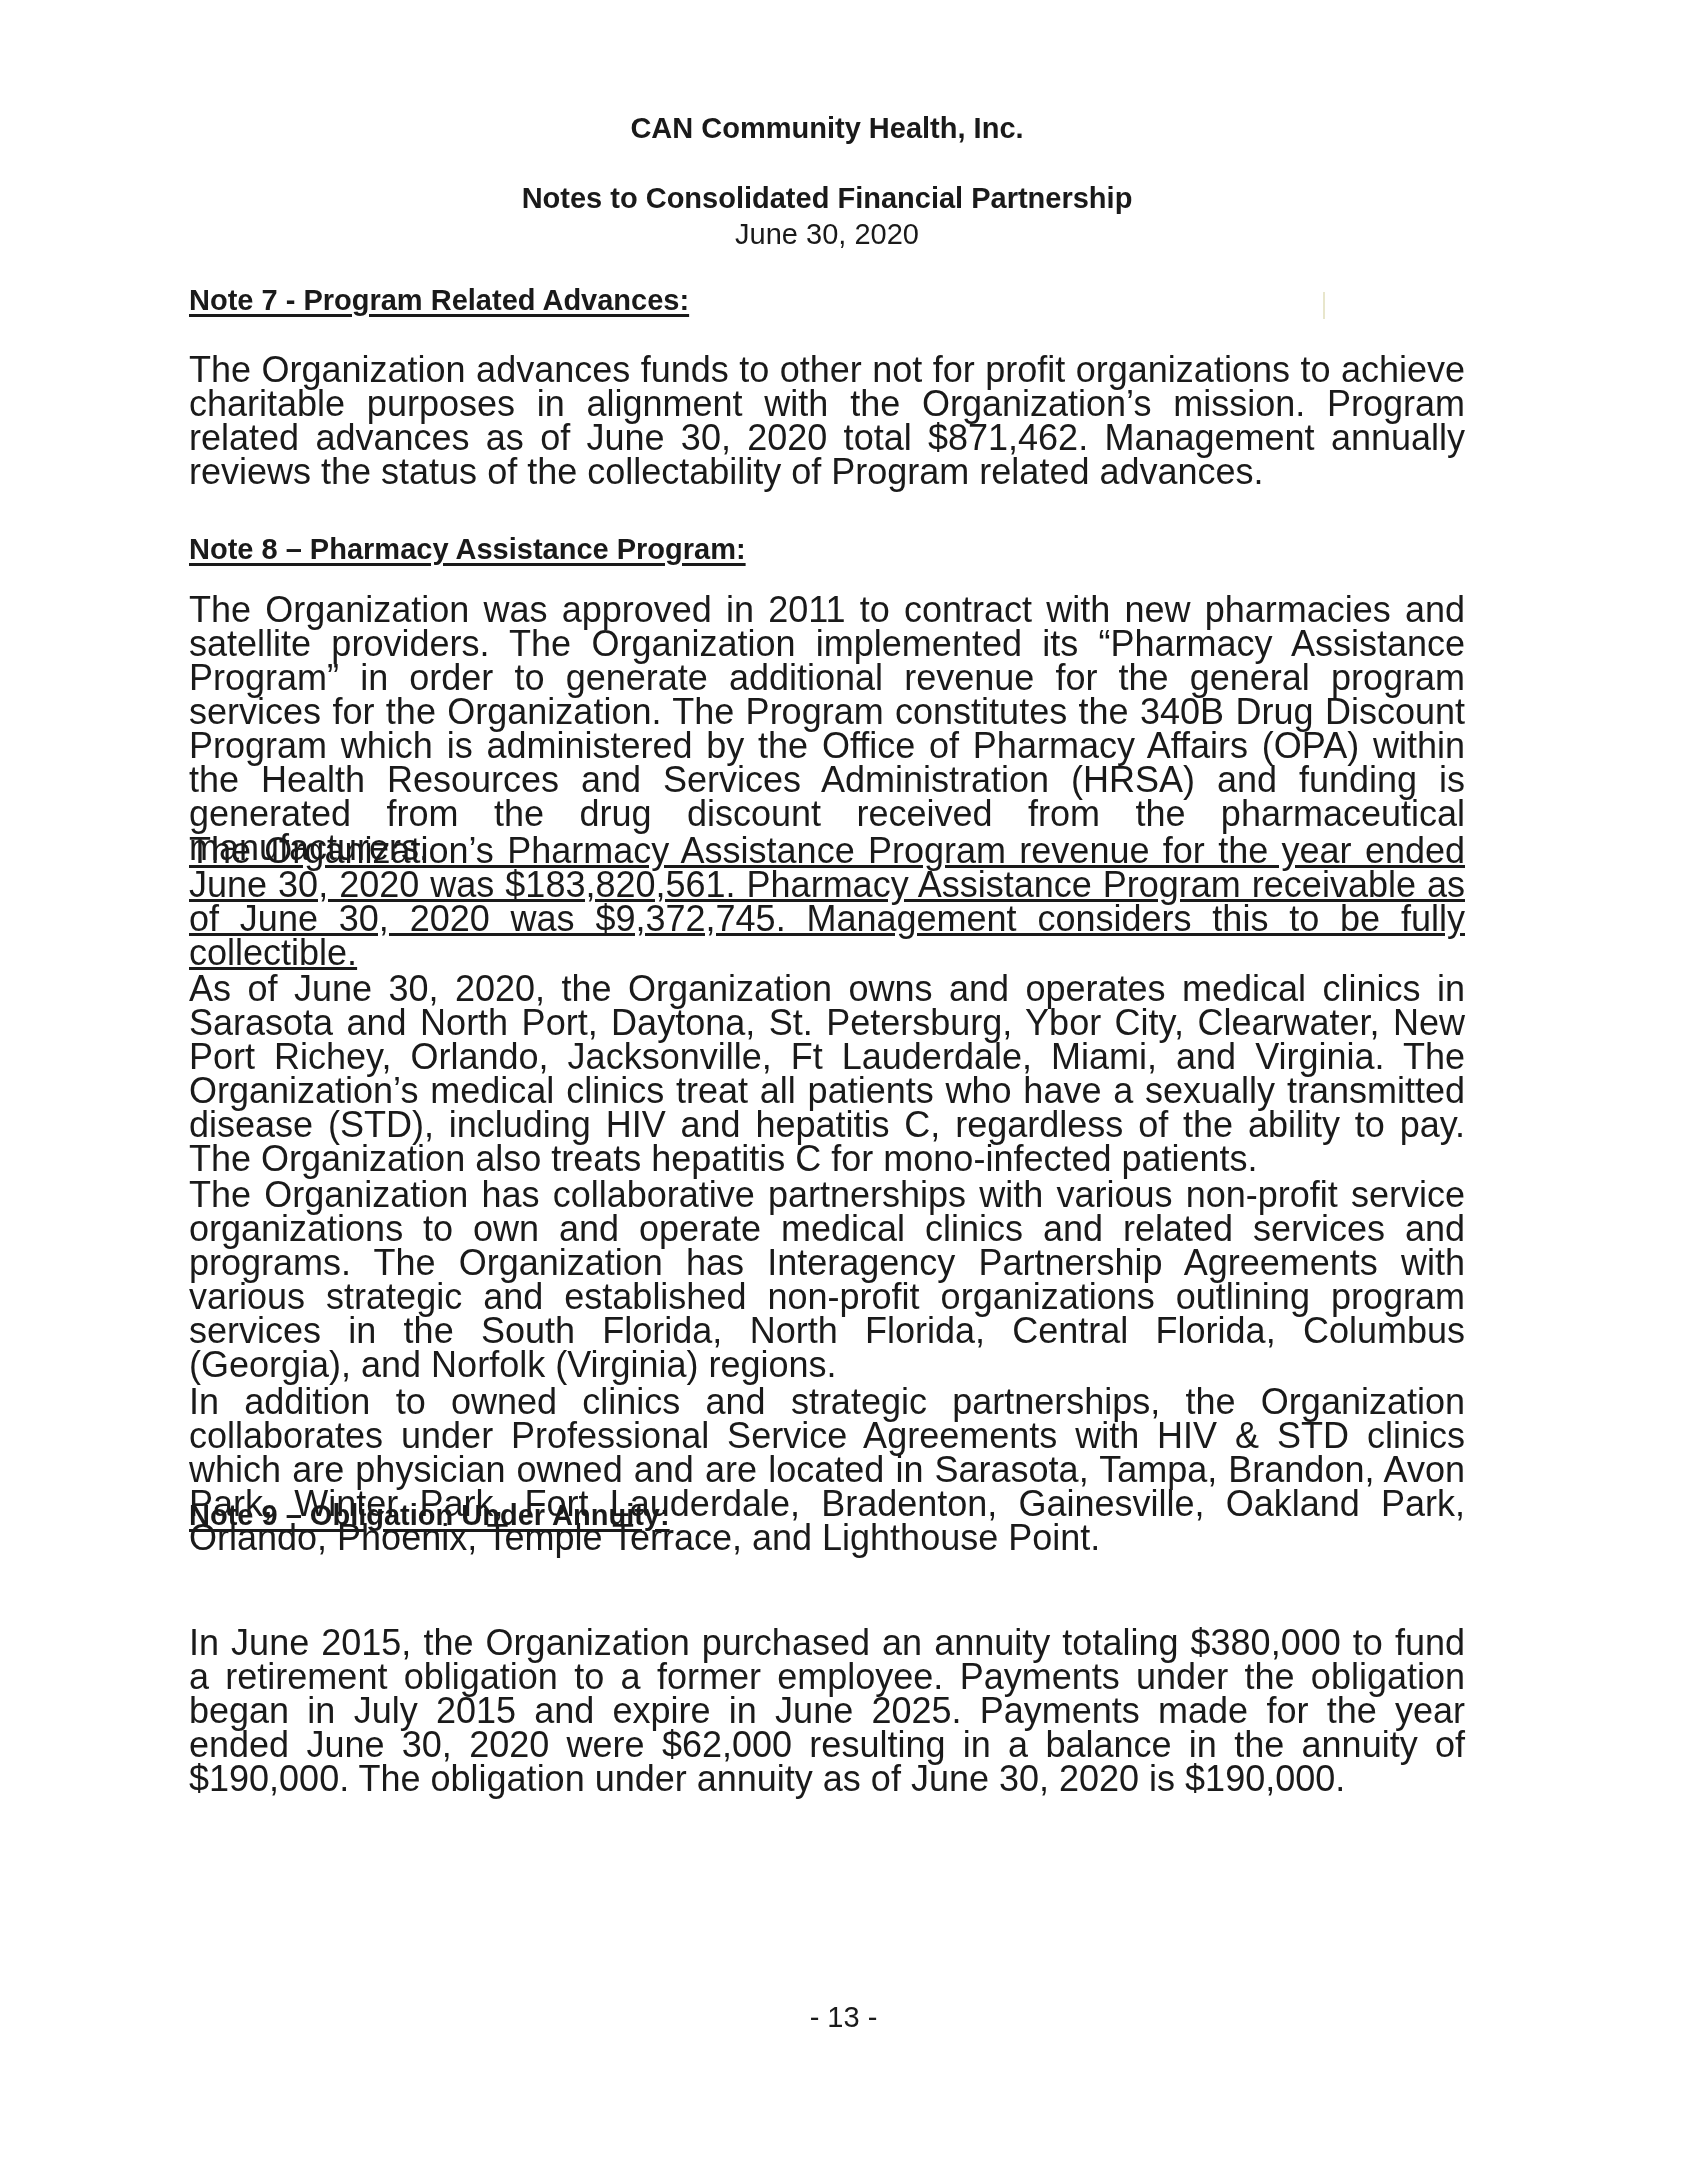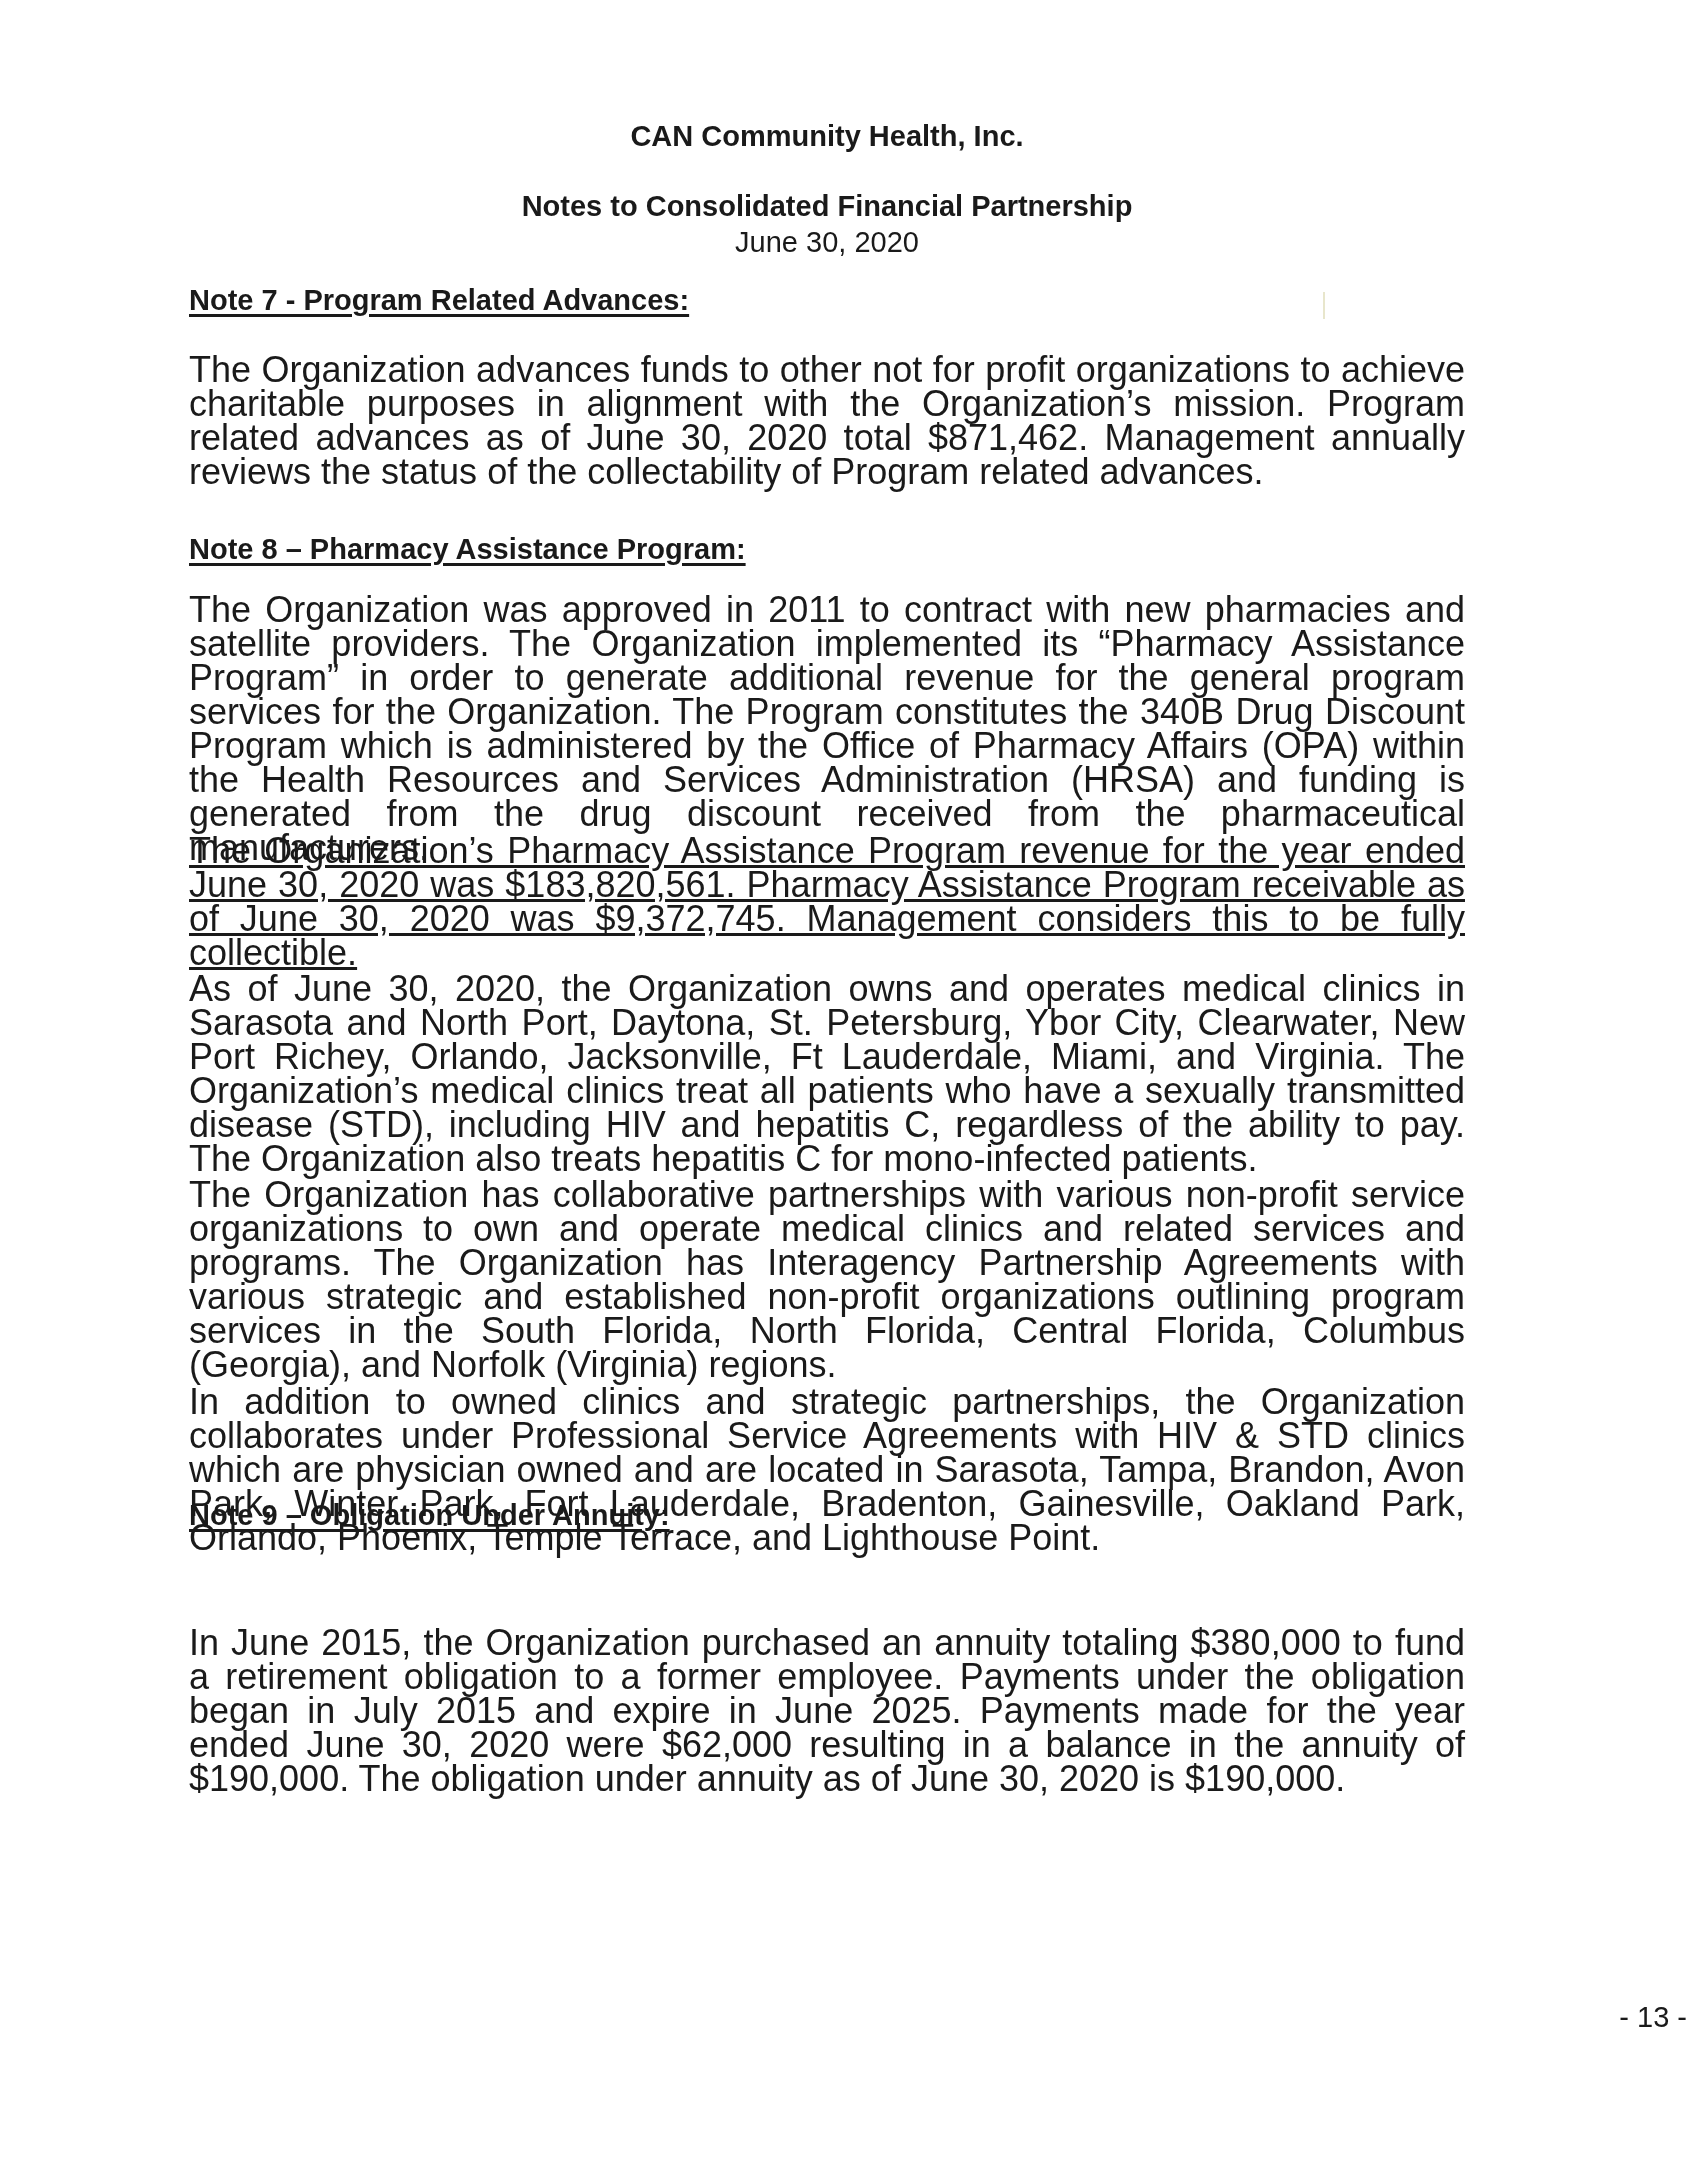--- a/index.html
+++ b/index.html
@@ -18,21 +18,21 @@
     .page {
       position: absolute;
       left: 189px;
       top: 0;
       width: 1276px;
     }
     .hdr {
       text-align: center;
       font-size: 29px;
       line-height: 34px;
-      margin: 12px;
+      margin: 4px;
     }
     .hdr.bold { font-weight: bold; }
     #org-name { position: absolute; top: 107px; left: 0; right: 0; }
     #doc-title { position: absolute; top: 177px; left: 0; right: 0; }
     #doc-date { position: absolute; top: 213px; left: 0; right: 0; }
 
     .note-heading {
       position: absolute;
       left: 0;
       font-size: 29px;
@@ -50,21 +50,21 @@
       font-size: 36px;
       line-height: 34px;
       text-align: justify;
       margin: 0;
     }
     .page-number {
       position: absolute;
       top: 2000px;
       left: 0;
       width: 1687px;
-      text-align: right;
+      text-align: center;
       font-size: 29px;
       line-height: 34px;
     }
     .scan-mark {
       position: absolute;
       background: #e8e6cc;
     }
   </style>
 </head>
 <body>

